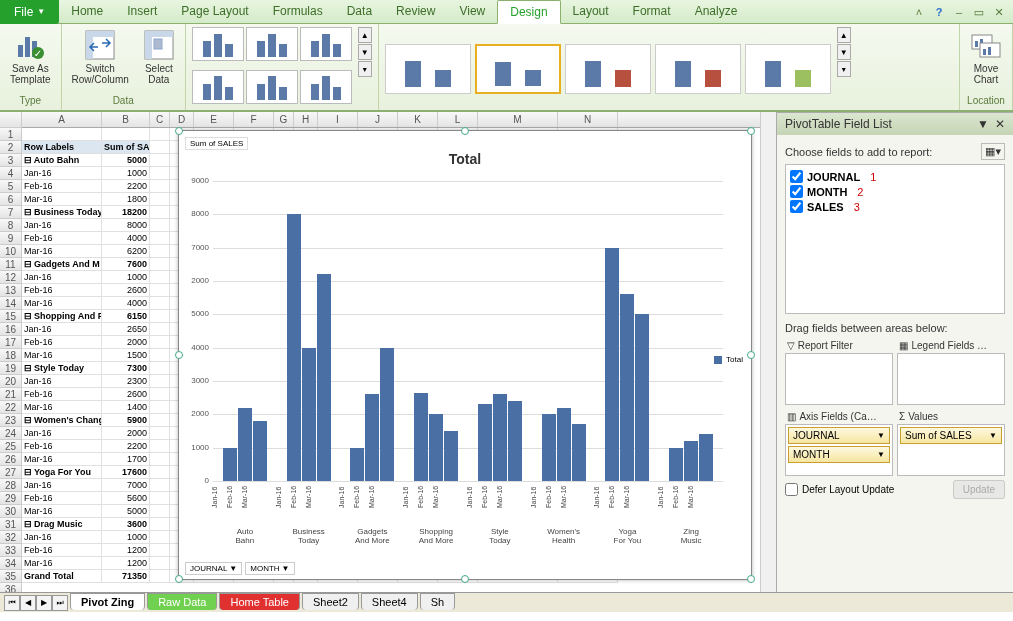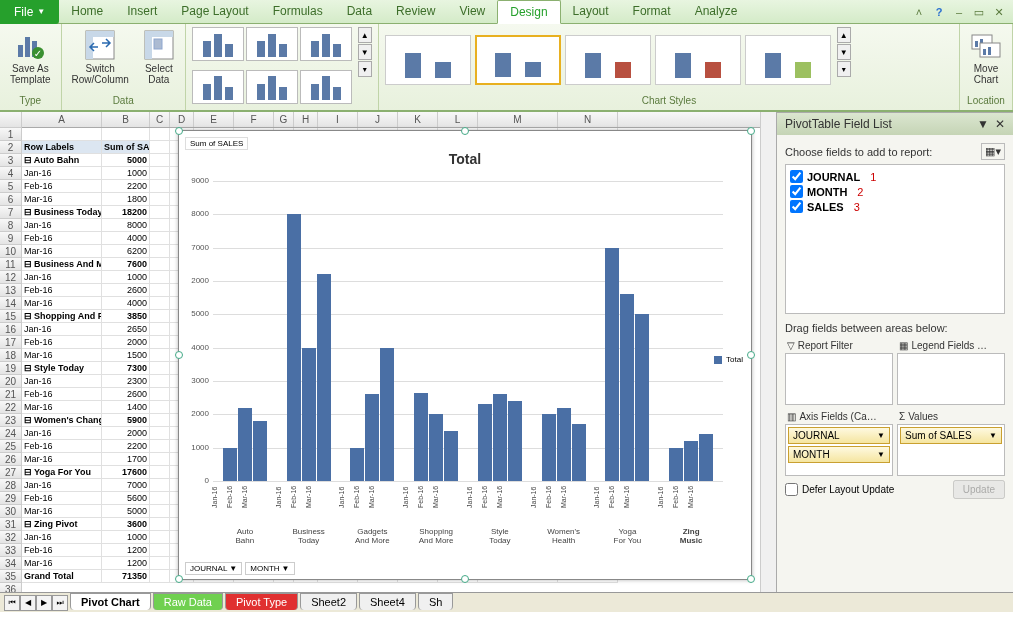--- a/index.html
+++ b/index.html
@@ -239,21 +239,20 @@
             <div class="sb" style="height: 70%; background: rgb(91, 122, 167);"></div>
             <div class="sb" style="height: 45%; background: rgb(156, 192, 96);"></div>
           </div>
         </div>
       <div class="styles-scroll">
         <div class="sbtn">▲</div>
         <div class="sbtn">▼</div>
         <div class="sbtn">▾</div>
       </div>
     </div>
-    <div class="ribbon-group-label">Chart Styles</div>
   </div>
 
   <div class="ribbon-group">
     <div class="ribbon-group-items">
       <div class="ribbon-btn">
         <svg class="ribbon-icon" viewBox="0 0 32 32">
             <rect x="2" y="6" width="20" height="14" fill="#fff" stroke="#888"></rect>
             <rect x="5" y="12" width="3" height="6" fill="#5b7aa7"></rect>
             <rect x="10" y="10" width="3" height="8" fill="#5b7aa7"></rect>
             <rect x="10" y="14" width="20" height="14" fill="#fff" stroke="#888"></rect>
@@ -457,21 +456,21 @@
           <div class="cell" style="width: 24px;"></div>
           <div class="cell" style="width: 40px;"></div>
           <div class="cell" style="width: 40px;"></div>
           <div class="cell" style="width: 40px;"></div>
           <div class="cell" style="width: 40px;"></div>
           <div class="cell" style="width: 80px;"></div>
           <div class="cell" style="width: 60px;"></div>
         </div>
         <div class="grid-row">
           <div class="row-h">11</div>
-          <div class="cell b" style="width: 80px;">⊟ Business And M</div>
+          <div class="cell b" style="width: 80px;">⊟ Gadgets And M</div>
           <div class="cell r b" style="width: 48px;">7600</div>
           <div class="cell" style="width: 20px;"></div>
           <div class="cell" style="width: 24px;"></div>
           <div class="cell" style="width: 40px;"></div>
           <div class="cell" style="width: 40px;"></div>
           <div class="cell" style="width: 20px;"></div>
           <div class="cell" style="width: 24px;"></div>
           <div class="cell" style="width: 40px;"></div>
           <div class="cell" style="width: 40px;"></div>
           <div class="cell" style="width: 40px;"></div>
@@ -526,21 +525,21 @@
           <div class="cell" style="width: 40px;"></div>
           <div class="cell" style="width: 40px;"></div>
           <div class="cell" style="width: 40px;"></div>
           <div class="cell" style="width: 40px;"></div>
           <div class="cell" style="width: 80px;"></div>
           <div class="cell" style="width: 60px;"></div>
         </div>
         <div class="grid-row">
           <div class="row-h">15</div>
           <div class="cell b" style="width: 80px;">⊟ Shopping And F</div>
-          <div class="cell r b" style="width: 48px;">3850</div>
+          <div class="cell r b" style="width: 48px;">6150</div>
           <div class="cell" style="width: 20px;"></div>
           <div class="cell" style="width: 24px;"></div>
           <div class="cell" style="width: 40px;"></div>
           <div class="cell" style="width: 40px;"></div>
           <div class="cell" style="width: 20px;"></div>
           <div class="cell" style="width: 24px;"></div>
           <div class="cell" style="width: 40px;"></div>
           <div class="cell" style="width: 40px;"></div>
           <div class="cell" style="width: 40px;"></div>
           <div class="cell" style="width: 40px;"></div>
@@ -797,21 +796,21 @@
           <div class="cell" style="width: 24px;"></div>
           <div class="cell" style="width: 40px;"></div>
           <div class="cell" style="width: 40px;"></div>
           <div class="cell" style="width: 40px;"></div>
           <div class="cell" style="width: 40px;"></div>
           <div class="cell" style="width: 80px;"></div>
           <div class="cell" style="width: 60px;"></div>
         </div>
         <div class="grid-row">
           <div class="row-h">31</div>
-          <div class="cell b" style="width: 80px;">⊟ Zing Pivot</div>
+          <div class="cell b" style="width: 80px;">⊟ Drag Music</div>
           <div class="cell r b" style="width: 48px;">3600</div>
           <div class="cell" style="width: 20px;"></div>
           <div class="cell" style="width: 24px;"></div>
           <div class="cell" style="width: 40px;"></div>
           <div class="cell" style="width: 40px;"></div>
           <div class="cell" style="width: 20px;"></div>
           <div class="cell" style="width: 24px;"></div>
           <div class="cell" style="width: 40px;"></div>
           <div class="cell" style="width: 40px;"></div>
           <div class="cell" style="width: 40px;"></div>
@@ -1024,21 +1023,21 @@
             </div>
           </div>
           <div style="display: flex; margin-top: 4px;">
             <div class="group-label" style="flex: 1 1 0%;">Auto<br>Bahn</div>
             <div class="group-label" style="flex: 1 1 0%;">Business<br>Today</div>
             <div class="group-label" style="flex: 1 1 0%;">Gadgets<br>And More</div>
             <div class="group-label" style="flex: 1 1 0%;">Shopping<br>And More</div>
             <div class="group-label" style="flex: 1 1 0%;">Style<br>Today</div>
             <div class="group-label" style="flex: 1 1 0%;">Women's<br>Health</div>
             <div class="group-label" style="flex: 1 1 0%;">Yoga<br>For You</div>
-            <div class="group-label" style="flex: 1 1 0%; font-weight: bold;">Zing<br>Music</div>
+            <div class="group-label" style="flex: 1 1 0%;">Zing<br>Music</div>
           </div>
         </div>
       <div class="chart-filters">
         <div class="flt">
             <span>JOURNAL</span>
             <span>▼</span>
           </div>
         <div class="flt">
             <span>MONTH</span>
             <span>▼</span>
@@ -1143,20 +1142,20 @@
 </div>
 
 <div class="sheet-tabs">
   <div class="nav-btns">
     <div class="nav-btn">⏮</div>
     <div class="nav-btn">◀</div>
     <div class="nav-btn">▶</div>
     <div class="nav-btn">⏭</div>
   </div>
   <div id="sheet-tabs-slot" style="display:flex">
-      <div class="sheet-tab active">Pivot Chart</div>
+      <div class="sheet-tab active">Pivot Zing</div>
       <div class="sheet-tab green">Raw Data</div>
-      <div class="sheet-tab red">Pivot Type</div>
+      <div class="sheet-tab red">Home Table</div>
       <div class="sheet-tab ">Sheet2</div>
       <div class="sheet-tab ">Sheet4</div>
       <div class="sheet-tab ">Sh</div>
     </div>
 </div>
 
 </body></html>

